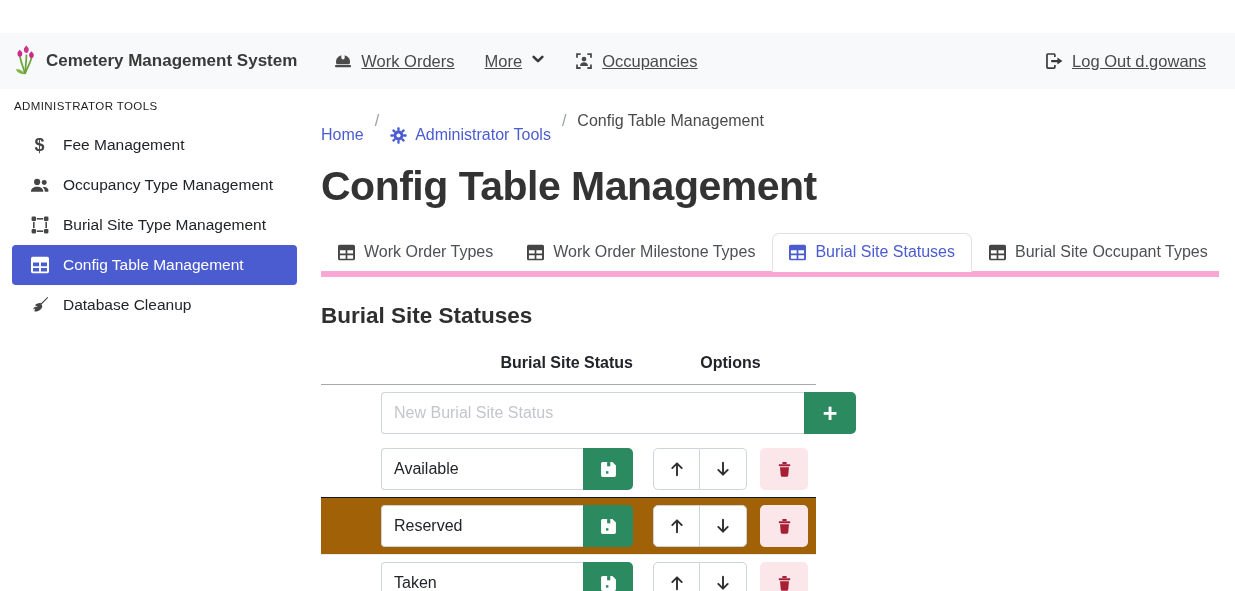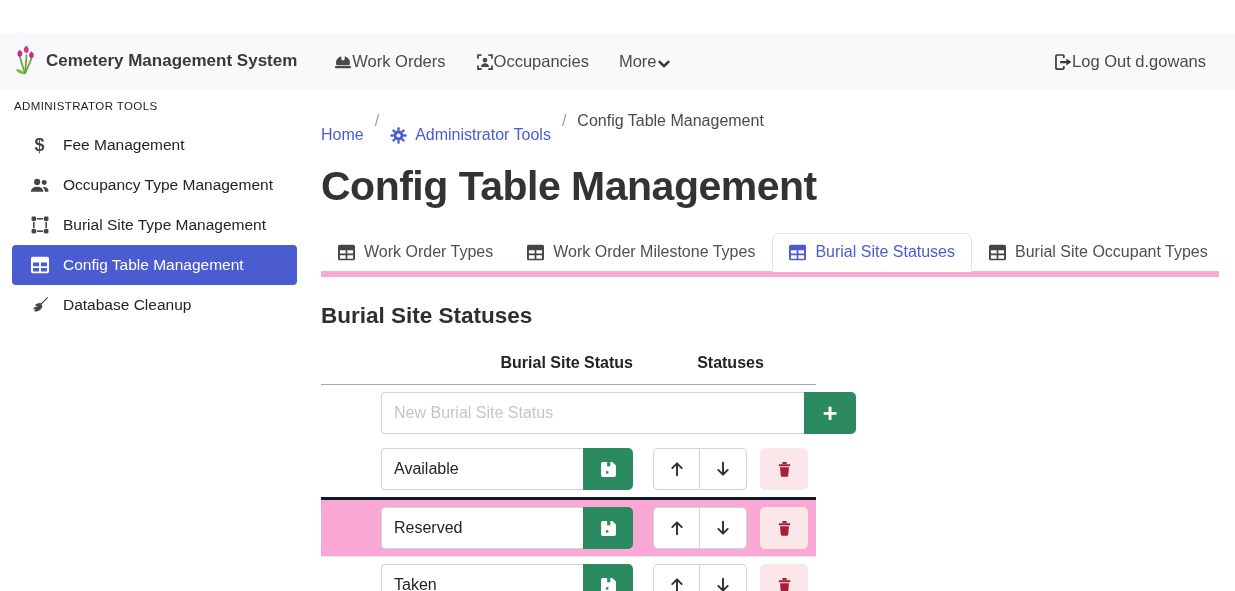--- a/index.html
+++ b/index.html
@@ -4,21 +4,21 @@
 <style>
   * { box-sizing: border-box; margin: 0; padding: 0; }
   html,body { width:1235px; height:591px; overflow:hidden; }
   body {
     font-family: "Liberation Sans", sans-serif;
     color:#212529; background:#fff; font-size:16px;
   }
   
   .navbar { height:56px; background:#f8f9fa; display:flex; align-items:center; padding:0 14px;margin-top:33px; }
   .brand { display:flex; align-items:center; gap:10px; font-weight:bold; font-size:17px; color:#3a3a3a; margin-right:22px; cursor:pointer; }
-  .nav-link { display:flex; align-items:flex-end; padding:8px 15px; font-size:16.5px; color:#4a4a4a; cursor:pointer; }
+  .nav-link { display:flex; align-items:flex-start; gap:9px; padding:8px 15px; font-size:16.5px; color:#4a4a4a; cursor:pointer;text-decoration:underline; }
   .nav-link svg { flex:none; }
   .logout { margin-left:auto; }
   
   .layout { display:flex; height:535px; }
   .sidebar { width:305px; flex:none; padding:9px 8px 0 12px; }
   .sidebar-header { font-size:11.5px; letter-spacing:.4px; color:#1f1f1f; padding:2px 0 13px 2px; }
   .side-item { display:flex; align-items:center; gap:14px; height:40px; padding:0 10px 0 18px; font-size:15.5px; color:#212529; border-radius:4px; cursor:pointer; }
   .side-item .icn { width:19px; display:flex; justify-content:center; align-items:center; color:#454545; }
   .side-item.active { background:#4a5cd0; color:#fff; }
   .side-item.active .icn { color:#fff; }
@@ -34,21 +34,21 @@
   .tabs { display:flex; border-bottom:6px solid #f9a8d4; }
   .tab { display:flex; align-items:center; gap:9px; padding:9px 16px 10px; font-size:16px; color:#4d5154; border:1px solid transparent; border-radius:7px 7px 0 0; margin-bottom:-1px; cursor:pointer; white-space:nowrap; }
   .tab.active { color:#4a5cd0; background:#fff; border-color:#dee2e6 #dee2e6 #fff; }
   
   .section-heading { font-size:22.5px; font-weight:bold; color:#2f2f2f; margin:26px 0 17px; }
   table.cfg { width:472px; border-collapse:collapse; }
   .cfg th { font-size:16px; font-weight:bold; text-align:right; color:#212529; padding:8px 8px 12px 12px; }
   .cfg th.opt { text-align:center; }
   .cfg thead tr { border-bottom:1.5px solid #a6a8ab; }
   .cfg td { padding:7px 8px 7px 12px; vertical-align:middle; }
-  tr.striped { background:#f9a8d4; border-top:3px solid #0f172a; border-bottom:1px solid #e8e9eb; }
+  tr.striped { background:#a16207; border-top:1px solid #0f172a; border-bottom:1px solid #e8e9eb; }
   .igroup { display:flex; width:100%;margin-left:48px; }
   .igroup.small { width:252px; }
   .igroup input { flex:1; min-width:0; height:42px; border:1px solid #ced4da; border-right:none; border-radius:4px 0 0 4px; padding:0 12px; font-size:16px; color:#212529; background:#fff; outline:none; font-family:"Liberation Sans",sans-serif; }
   .igroup input::placeholder { color:#c2c6cb; }
   .btn-green { width:50px; height:42px; flex:none; background:#2b8a60; border:none; border-radius:0 5px 5px 0; color:#fff; display:flex; align-items:center; justify-content:center; cursor:pointer; font-size:25px; font-weight:bold; line-height:1; font-family:"Liberation Sans",sans-serif; }
   .opts { display:flex; align-items:center; gap:13px; }
   .updown { display:flex; }
   .updown button { width:47px; height:42px; background:#fff; border:1px solid #ced4da; display:flex; align-items:center; justify-content:center; cursor:pointer; }
   .updown button:first-child { border-radius:5px 0 0 5px; }
   .updown button:last-child { border-radius:0 5px 5px 0; border-left:none; }
@@ -79,37 +79,37 @@
     <span style="display:flex;">
       <svg width="18" height="18" viewBox="0 0 16 16" fill="#4a4a4a">
         <path d="M6.5 2.8 A6 6 0 0 0 2.2 10.8 h11.6 A6 6 0 0 0 9.5 2.8 v2.4 a1.5 1.5 0 0 1-3 0z"></path>
         <rect x="0.8" y="11.6" width="14.4" height="2" rx="1"></rect>
       </svg>
     </span>
     <span>Work Orders</span>
   </div>
 
   <div class="nav-link">
+    <span>More</span>
+    <span style="display:flex;">
+      <svg width="14" height="14" viewBox="0 0 16 16" fill="none" stroke="#3a3a3a" stroke-width="3" stroke-linecap="round" stroke-linejoin="round">
+        <path d="M3 5.5 L8 10.5 L13 5.5"></path>
+      </svg>
+    </span>
+  </div>
+
+  <div class="nav-link">
     <span style="display:flex;">
       <svg width="18" height="18" viewBox="0 0 16 16" fill="#4a4a4a">
         <path d="M1 1h4v1.6H2.6V5H1zM11 1h4v4h-1.6V2.6H11zM1 11h1.6v2.4H5V15H1zM13.4 11H15v4h-4v-1.6h2.4z"></path>
         <circle cx="8" cy="6.3" r="2.1"></circle>
         <path d="M4.4 12.5c0-2.2 1.6-3.4 3.6-3.4s3.6 1.2 3.6 3.4z"></path>
       </svg>
     </span>
     <span>Occupancies</span>
-  </div>
-
-  <div class="nav-link">
-    <span>More</span>
-    <span style="display:flex;">
-      <svg width="14" height="14" viewBox="0 0 16 16" fill="none" stroke="#3a3a3a" stroke-width="3" stroke-linecap="round" stroke-linejoin="round">
-        <path d="M3 5.5 L8 10.5 L13 5.5"></path>
-      </svg>
-    </span>
   </div>
 
   <div class="nav-link logout">
     <span style="display:flex;">
       <svg width="18" height="18" viewBox="0 0 16 16" fill="#3a3a3a">
         <path d="M9.5 11.5v2A1.5 1.5 0 0 1 8 15H2.5A1.5 1.5 0 0 1 1 13.5v-11A1.5 1.5 0 0 1 2.5 1H8a1.5 1.5 0 0 1 1.5 1.5v2H8v-2H2.5v11H8v-2z"></path>
         <path d="M15.5 8 L11 4.8 v2.2 H5.5 v2 H11 v2.2z"></path>
       </svg>
     </span>
     <span>Log Out d.gowans</span>
@@ -242,21 +242,21 @@
         <span>Burial Site Occupant Types</span>
       </div>
     </div>
 
     <div class="section-heading">Burial Site Statuses</div>
 
     <table class="cfg">
       <thead>
         <tr>
           <th style="width:299px;">Burial Site Status</th>
-          <th class="opt">Statuses</th>
+          <th class="opt">Options</th>
         </tr>
       </thead>
       <tbody>
         <tr>
           <td colspan="2">
             <div class="igroup">
               <input type="text" placeholder="New Burial Site Status" style="">
               <button class="btn-green" style="width:52px;">
                   <span>+</span>
                 </button>

